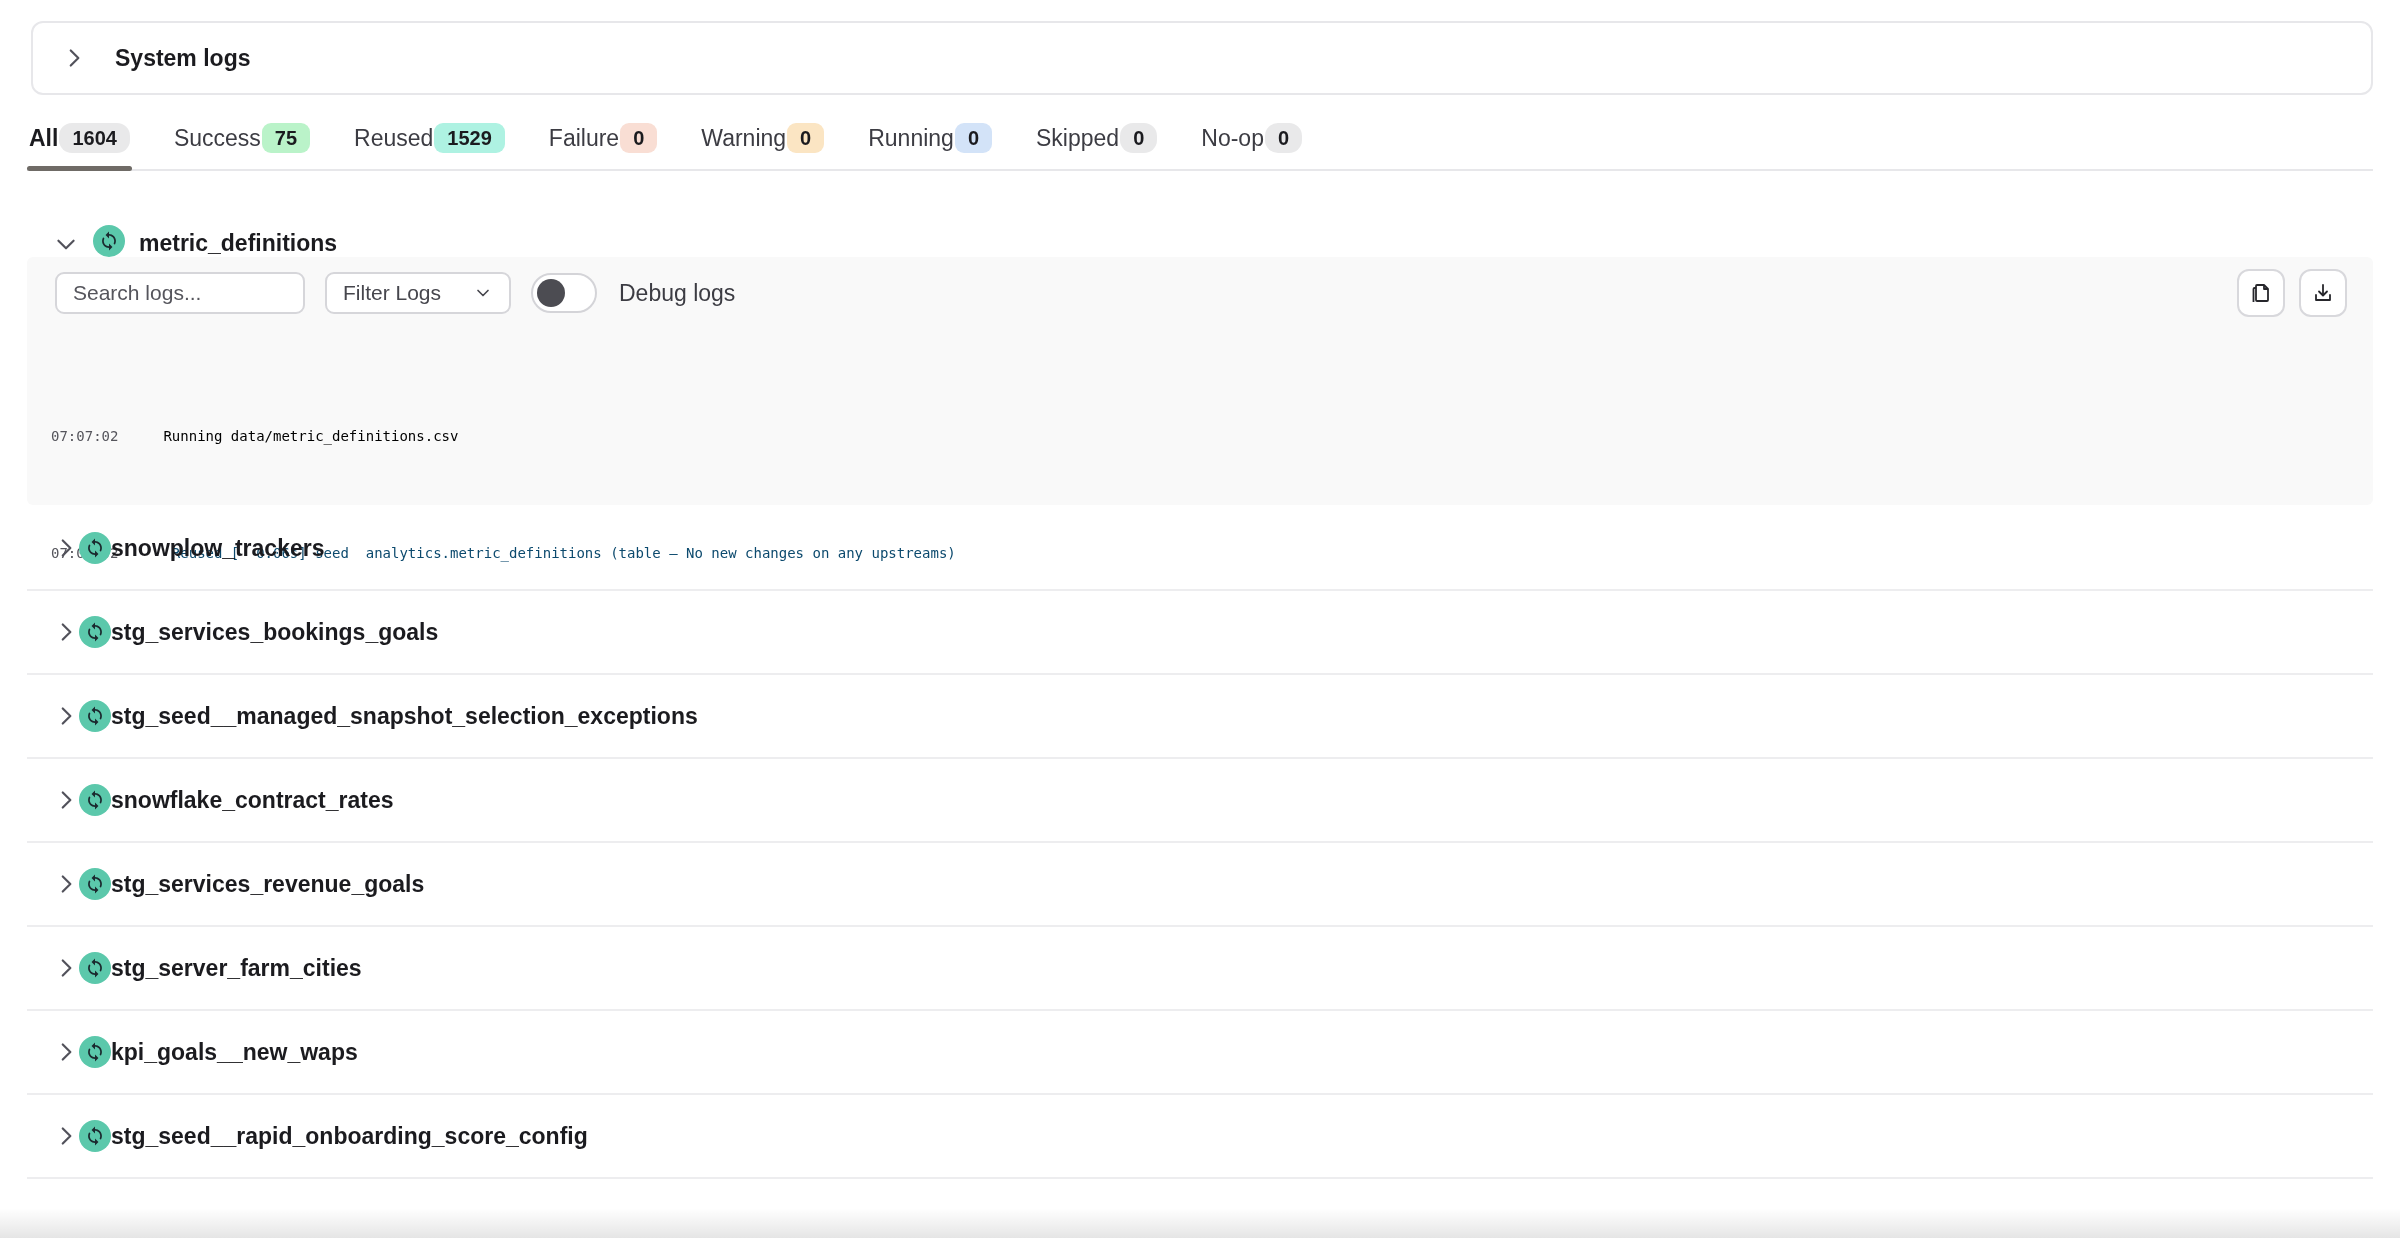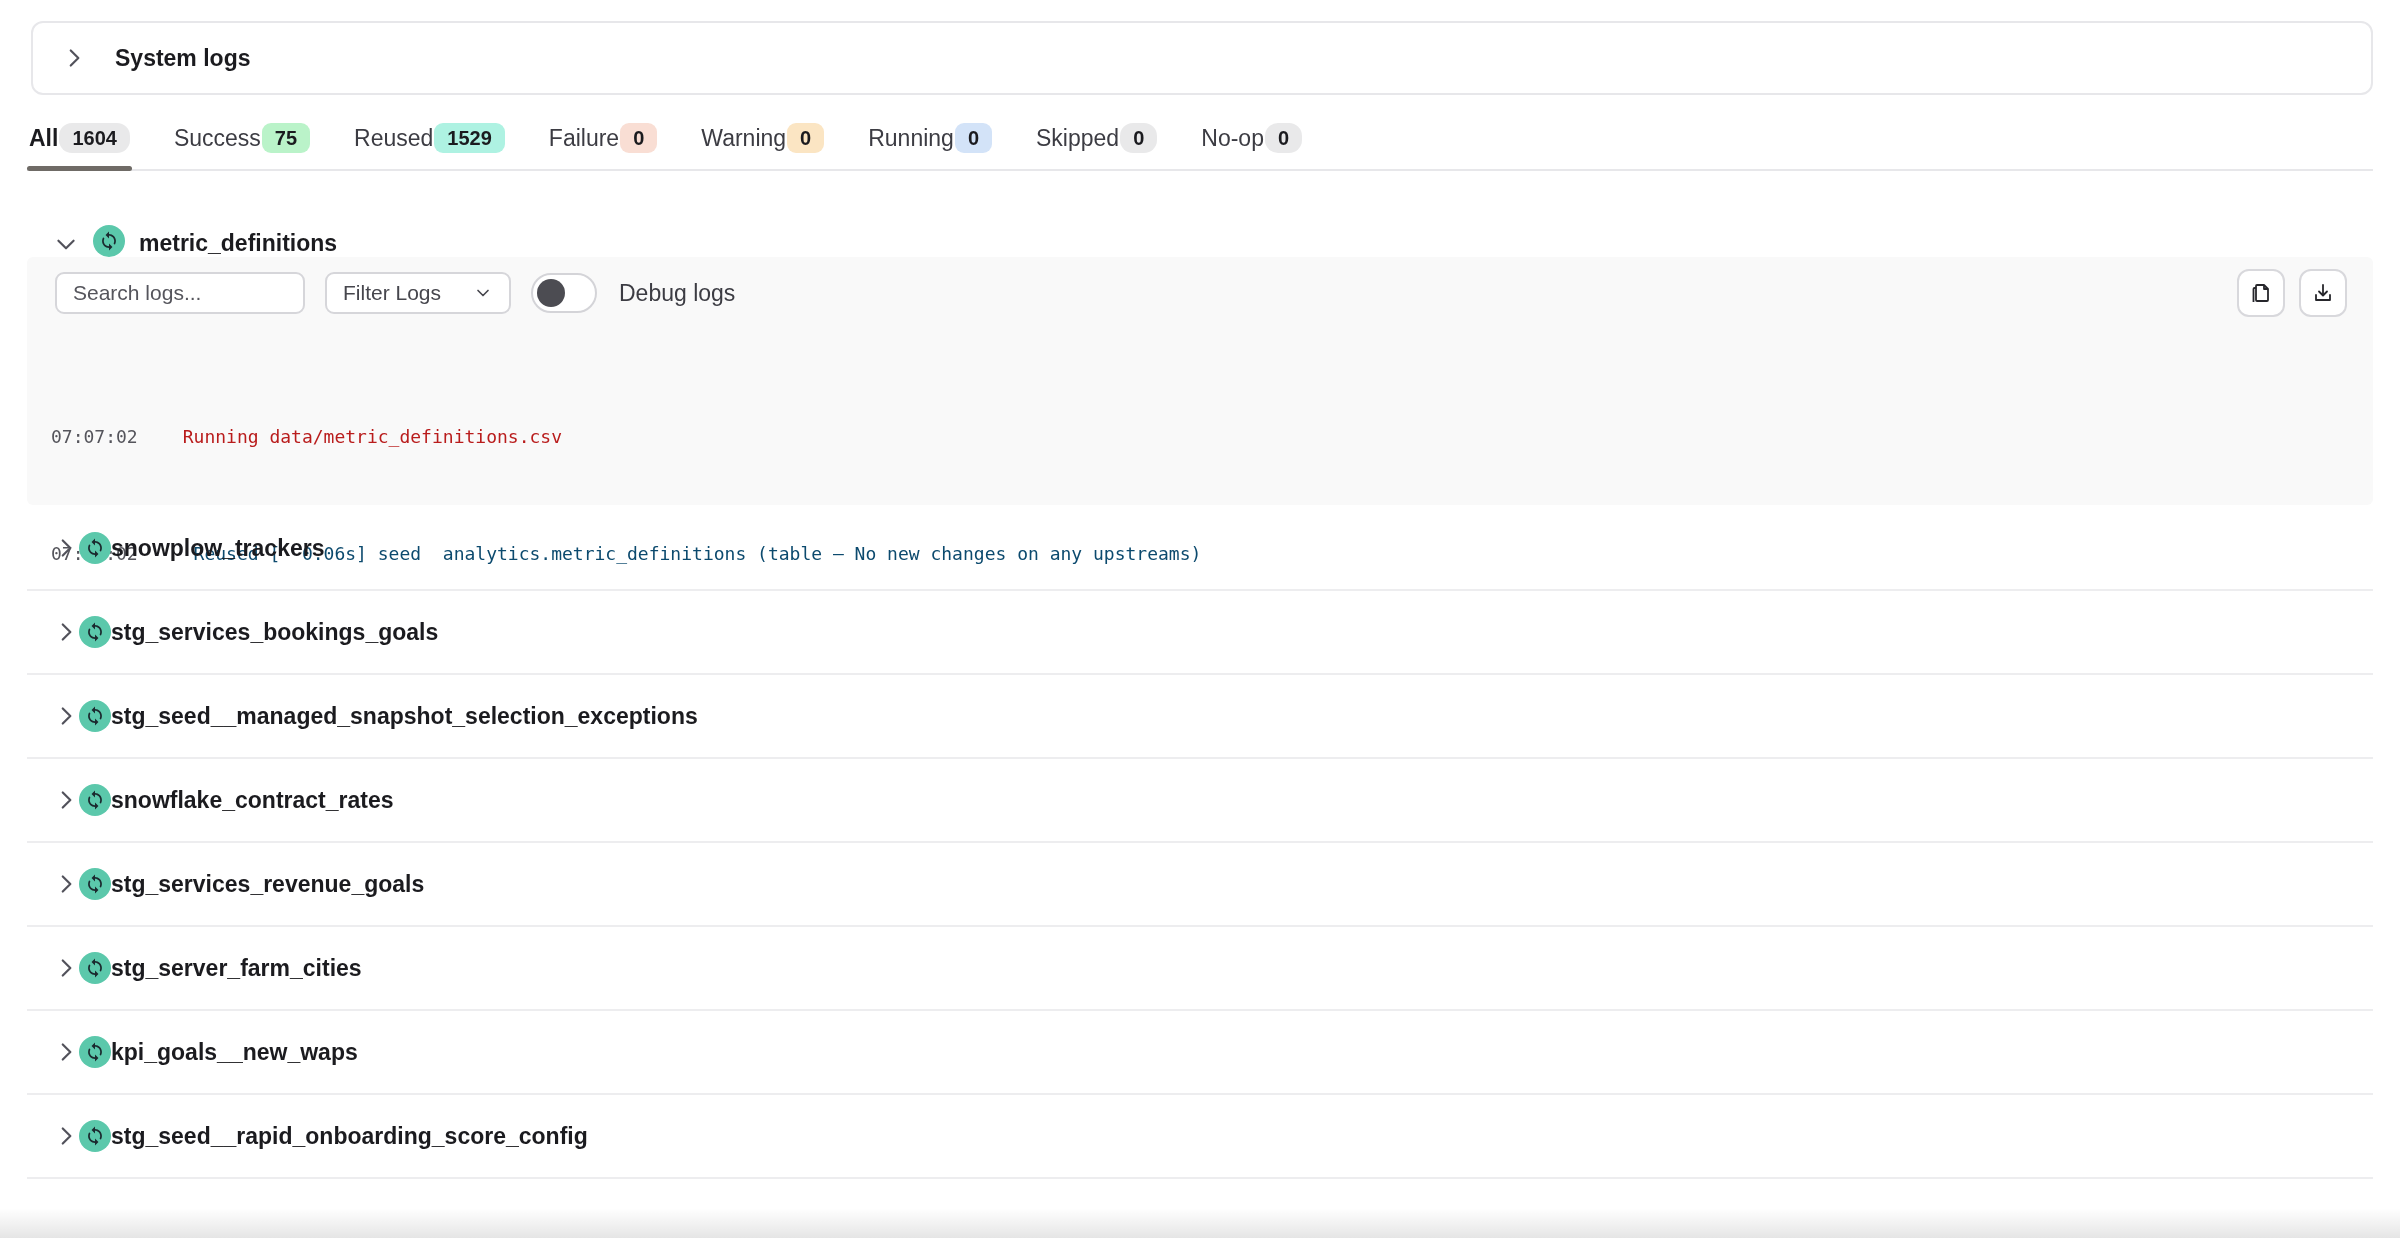--- a/index.html
+++ b/index.html
@@ -130,26 +130,26 @@
   .icon-btn {
     width: 48px; height: 48px;
     border: 2px solid #d8d8dc; border-radius: 12px;
     background: #fff; display: flex; align-items: center; justify-content: center;
     cursor: pointer;
   }
 
   .log-lines {
     padding: 22px 0 0 24px;
     font-family: "DejaVu Sans Mono", monospace;
-    font-size: 18px; line-height: 39px;
+    font-size: 14px; line-height: 39px;
     white-space: pre;
   }
   .log-line { display: flex; }
   .log-time { color: #55555c; margin-right: 45px; flex: 0 0 auto; }
-  .log-text.info   { color: #b91c1c; }
+  .log-text.info   { color: #000000; }
   .log-text.reused { color: #0c4a6e; }
 
   
   .rows { margin: 0 27px; }
   .row {
     height: 84px;
     display: flex; align-items: center; gap: 0;
     padding-left: 26px;
     border-bottom: 2px solid #ededef;
     cursor: pointer;

